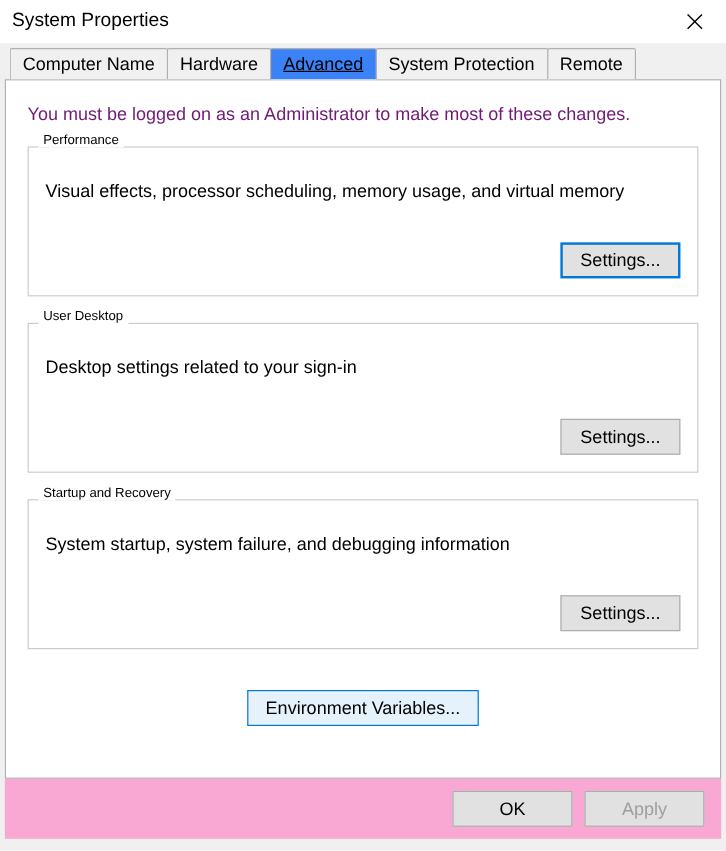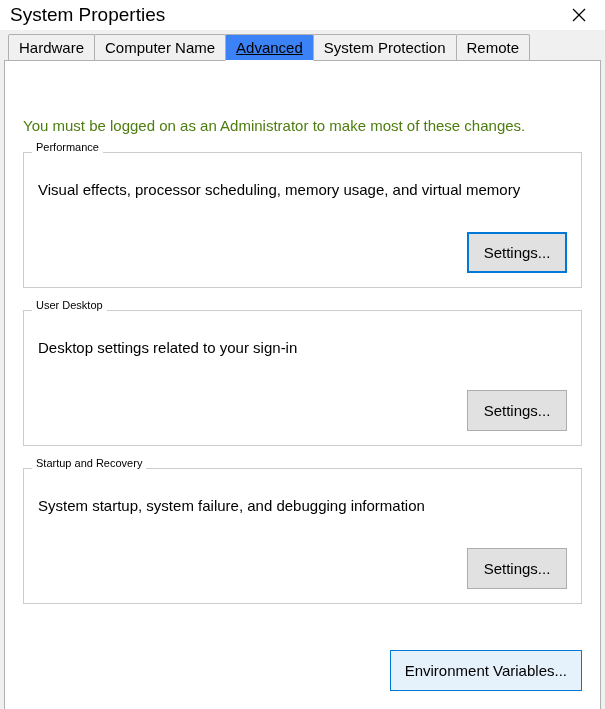--- a/index.html
+++ b/index.html
@@ -24,21 +24,21 @@
     }
     .titlebar {
       height: 36px;
       display: flex;
       align-items: center;
       padding: 0 6px 0 10px;
       background: #ffffff;
     }
     .titlebar-title {
       flex: 1;
-      font-size: 19px;
+      font-size: 16px;
       color: #000000;
     }
     .close-btn {
       width: 40px;
       height: 30px;
       display: flex;
       align-items: center;
       justify-content: center;
       color: #000;
     }
@@ -87,23 +87,22 @@
       border: 1px solid #b0b0b0;
       flex: 1;
       padding: 20px 18px 18px 18px;
       position: relative;
       z-index: 1;
       display: flex;
       flex-direction: column;
     }
     .intro-text {
       font-size: 15px;
-      color: #4d7c0f;
+      color: #701a75;
       margin-bottom: 18px;
-      margin-top: 36px;
     }
     .groupbox {
       border: 1px solid #cccccc;
       position: relative;
       margin-bottom: 22px;
       padding: 12px 14px 14px 14px;
     }
     .groupbox-legend {
       position: absolute;
       top: -12px;
@@ -118,21 +117,21 @@
       color: #000;
       margin-bottom: 34px;
       margin-top: 16px;
     }
     .group-btn-row {
       display: flex;
       justify-content: flex-end;
     }
     .win-btn {
       min-width: 100px;
-      height: 41px;
+      height: 30px;
       background: #e1e1e1;
       border: 1px solid #adadad;
       font-family: inherit;
       font-size: 15px;
       padding: 0 14px;
       color: #000;
       display: inline-flex;
       align-items: center;
       justify-content: center;
     }
@@ -143,22 +142,22 @@
     }
     .win-btn.selected-lite {
       border: 1px solid #0078d7;
       background: #e5f1fb;
     }
     .win-btn.disabled {
       color: #9e9e9e;
     }
     .env-row {
       display: flex;
-      justify-content: flex-end;
-      margin-top: 24px;
+      justify-content: center;
+      margin-top: 12px;
     }
     .footer {
       height: 50px;
       background: #f9a8d4;
       display: flex;
       justify-content: flex-end;
       align-items: center;
       gap: 10px;
       padding-right: 14px;
     }
@@ -176,22 +175,22 @@
       <svg viewBox="0 0 14 14">
           <line x1="1" y1="1" x2="13" y2="13" stroke="#000" stroke-width="1.2"></line>
           <line x1="13" y1="1" x2="1" y2="13" stroke="#000" stroke-width="1.2"></line>
         </svg>
     </div>
   </div>
 
   <div class="body-area">
 
     <div class="tabstrip">
+      <div class="tab">Computer Name</div>
       <div class="tab">Hardware</div>
-      <div class="tab">Computer Name</div>
       <div class="tab active">Advanced</div>
       <div class="tab">System Protection</div>
       <div class="tab">Remote</div>
     </div>
 
     <div class="tab-panel">
       <div class="intro-text">You must be logged on as an Administrator to make most of these changes.</div>
 
       <div class="groupbox">
         <div class="groupbox-legend">Performance</div>

